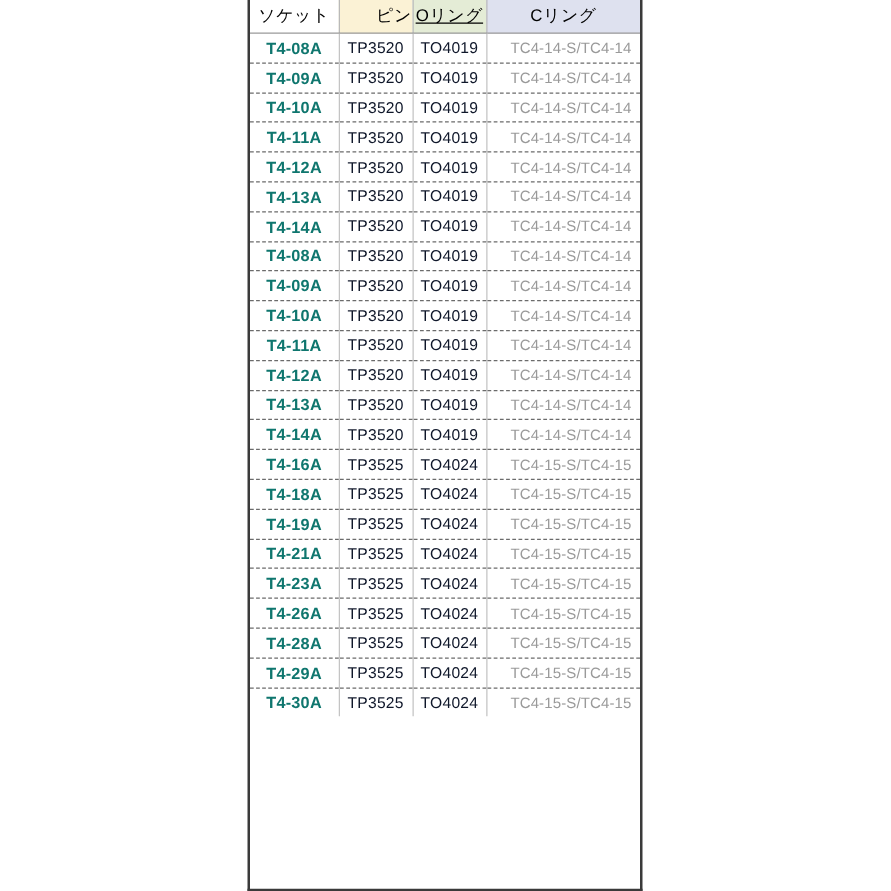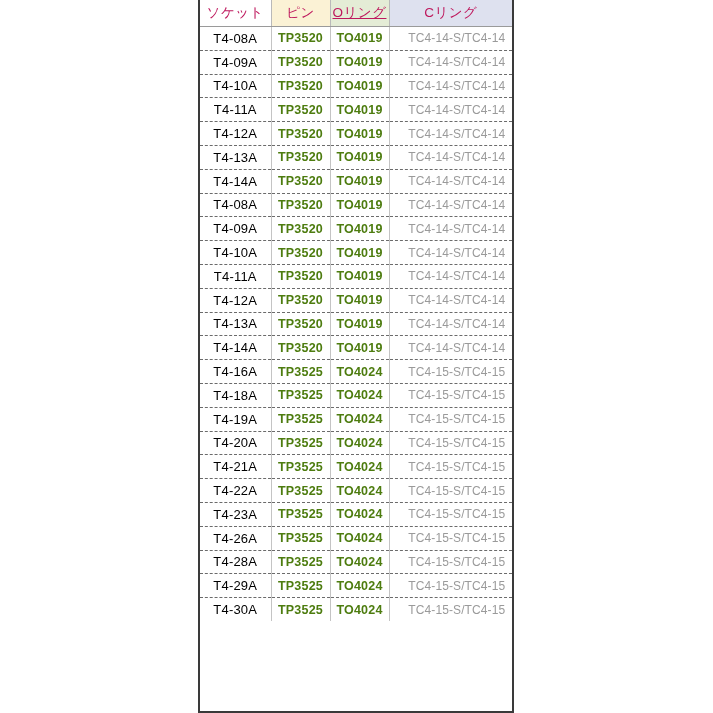--- a/index.html
+++ b/index.html
@@ -37,56 +37,56 @@
   table.spec-table col.c-socket { width: 71px; }
   table.spec-table col.c-pin    { width: 59px; }
   table.spec-table col.c-oring  { width: 59px; }
   table.spec-table col.c-cring  { width: 123px; }
 
   thead th {
     height: 26px;
     padding: 0;
     font-size: 13.5px;
     font-weight: normal;
-    color: #be185d;
+    color: #000000;
     text-align: center;
     vertical-align: middle;
     letter-spacing: 0.5px;
     border-bottom: 1px solid #9a9a9a;
     border-right: 1px solid #b9b9b9;
   }
   thead th:last-child { border-right: none; }
   th.h-socket { background: #ffffff; }
-  th.h-pin    { background: #fbf2d5; }
+  th.h-pin    { background: #fbf2d5; text-align: right; }
   th.h-oring  { background: #e4ecd6; text-decoration: underline; }
   th.h-cring  { background: #dee1ef; }
 
   tbody td {
     height: 22.8px;
     padding: 0;
     font-size: 12.5px;
     text-align: center;
     vertical-align: middle;
     border-bottom: 1px dashed #6b6b6b;
     border-right: 1px solid #c4c4c4;
     background: #ffffff;
     white-space: nowrap;
     letter-spacing: 0.2px;
   }
   tbody td:last-child { border-right: none; }
   tbody tr:last-child td { border-bottom: none; }
 
   td.cell-socket {
-    color: #000000;
+    color: #0f766e;
     font-size: 13px;
+    font-weight: bold;
   }
   td.cell-pin,
   td.cell-oring {
-    color: #4d7c0f;
-    font-weight: bold;
+    color: #0f172a;
   }
   td.cell-cring {
     color: #9a9a9a;
     font-size: 12px;
     letter-spacing: 0.1px;
     padding-left: 12px;
   }
   .table-bottom-rule {
     position: absolute;
     left: 198px;
@@ -214,33 +214,21 @@
             <td class="cell-oring">TO4024</td>
             <td class="cell-cring">TC4-15-S/TC4-15</td>
           </tr>
           <tr>
             <td class="cell-socket">T4-19A</td>
             <td class="cell-pin">TP3525</td>
             <td class="cell-oring">TO4024</td>
             <td class="cell-cring">TC4-15-S/TC4-15</td>
           </tr>
           <tr>
-            <td class="cell-socket">T4-20A</td>
-            <td class="cell-pin">TP3525</td>
-            <td class="cell-oring">TO4024</td>
-            <td class="cell-cring">TC4-15-S/TC4-15</td>
-          </tr>
-          <tr>
             <td class="cell-socket">T4-21A</td>
-            <td class="cell-pin">TP3525</td>
-            <td class="cell-oring">TO4024</td>
-            <td class="cell-cring">TC4-15-S/TC4-15</td>
-          </tr>
-          <tr>
-            <td class="cell-socket">T4-22A</td>
             <td class="cell-pin">TP3525</td>
             <td class="cell-oring">TO4024</td>
             <td class="cell-cring">TC4-15-S/TC4-15</td>
           </tr>
           <tr>
             <td class="cell-socket">T4-23A</td>
             <td class="cell-pin">TP3525</td>
             <td class="cell-oring">TO4024</td>
             <td class="cell-cring">TC4-15-S/TC4-15</td>
           </tr>

